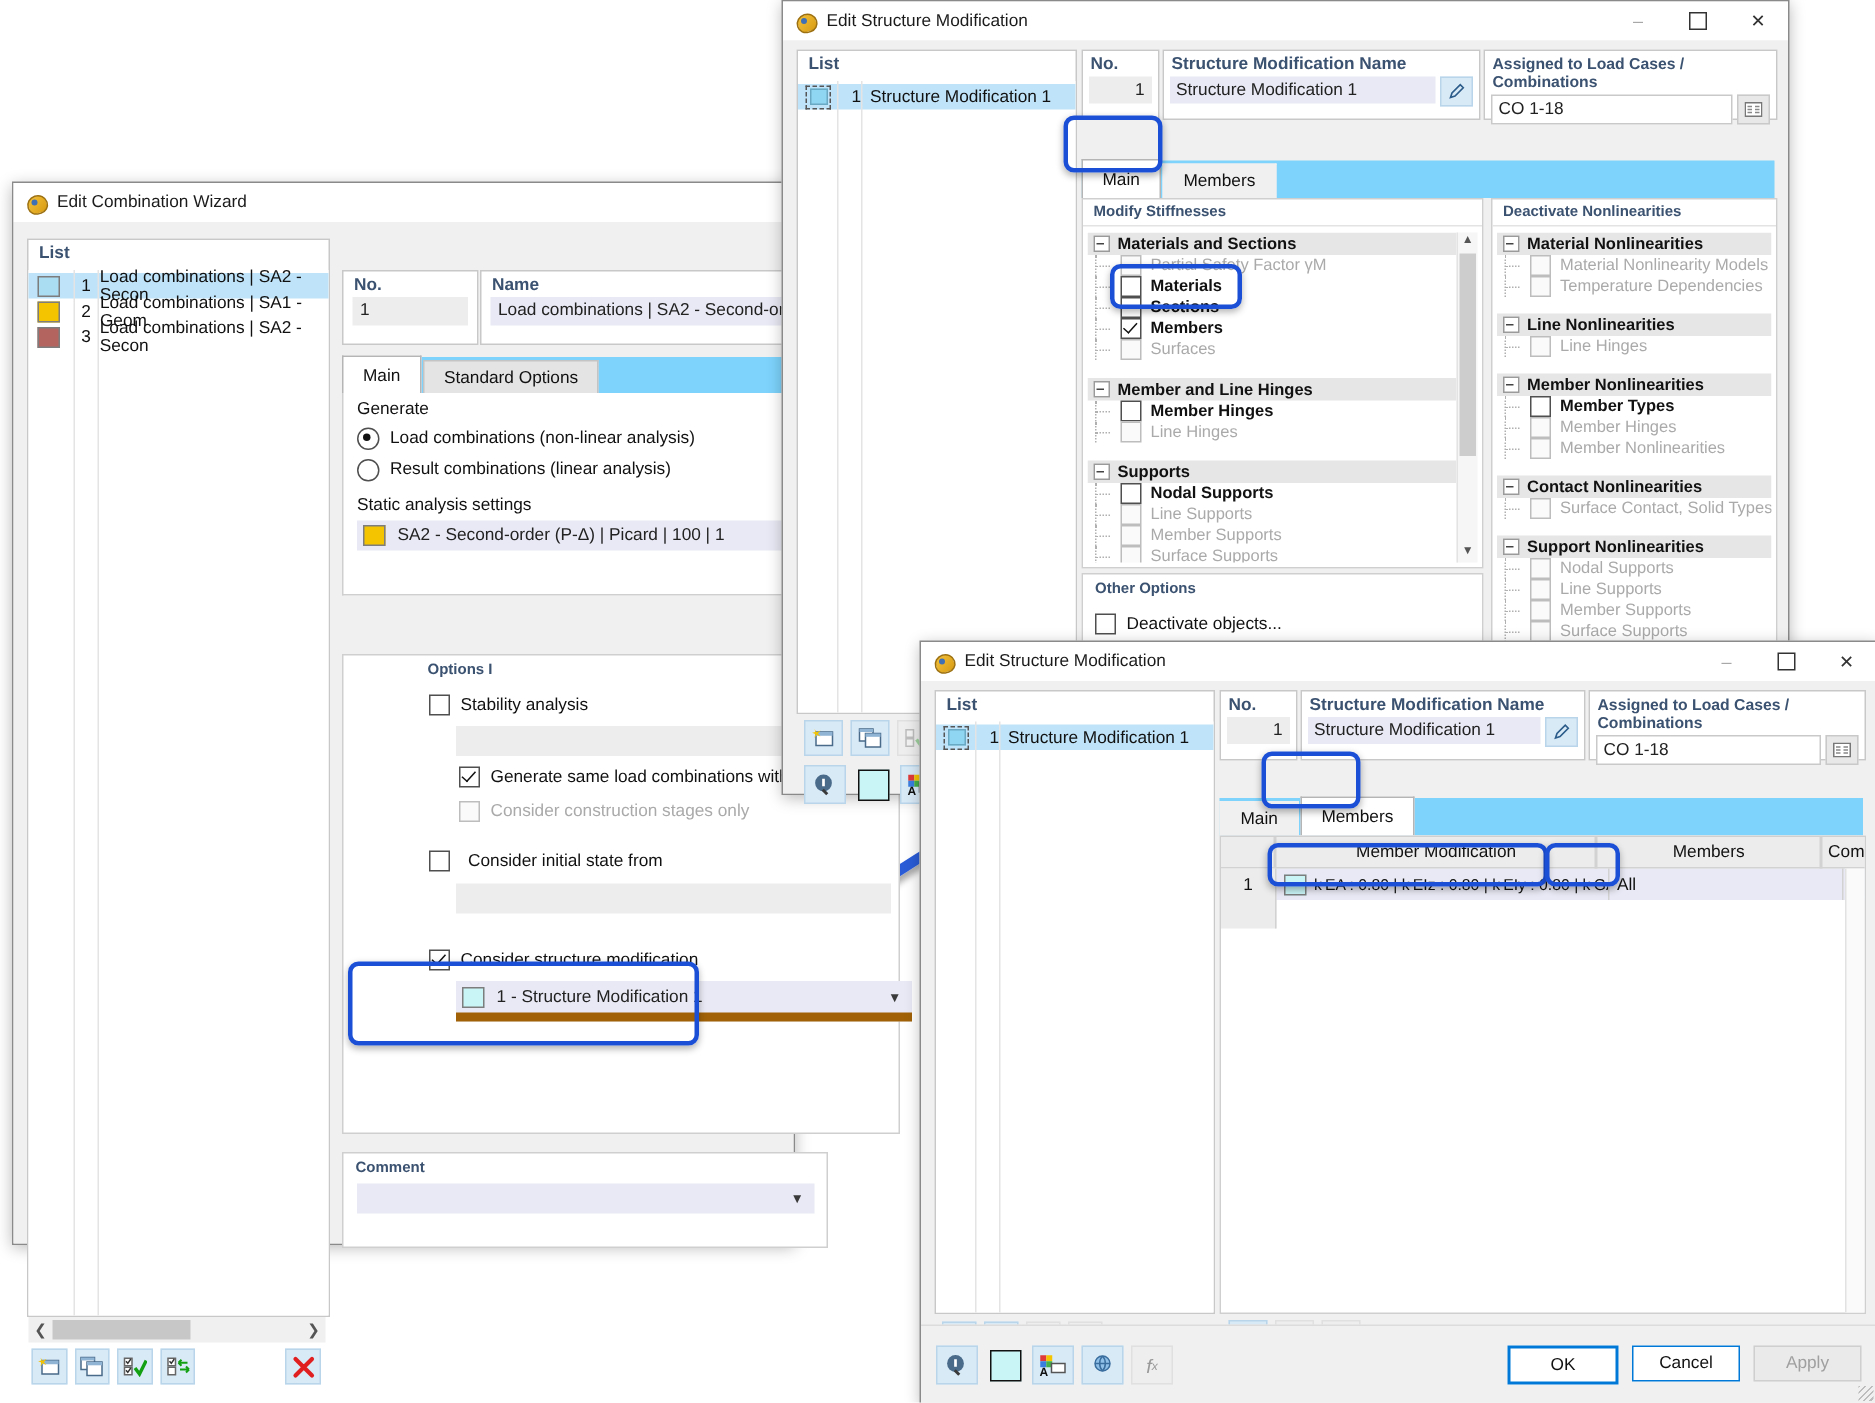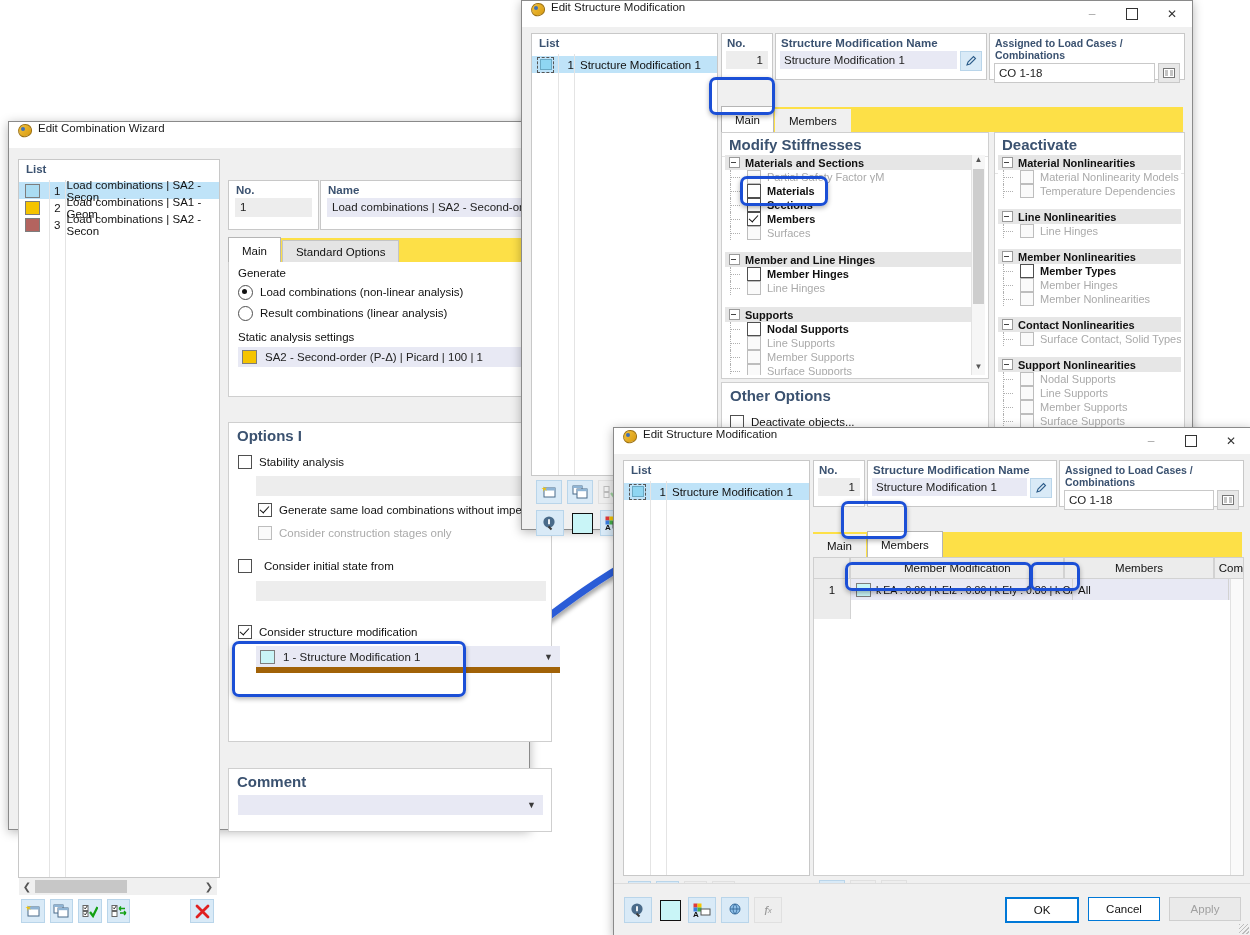--- a/index.html
+++ b/index.html
@@ -2,21 +2,21 @@
 <html><head>
 <meta charset="utf-8">
 <style>
   html,body{margin:0;padding:0;}
   body{
     width:1250px;height:935px;background:#ffffff;position:relative;
     font-family:"Liberation Sans", sans-serif;font-size:11.5px;color:#111;
     overflow:hidden;
   }
   .dlg{position:absolute;background:#f0f0f0;border:1px solid #8a8a8a;box-shadow:0 2px 10px rgba(0,0,0,.28);}
-  .titlebar{height:26px;background:#ffffff;display:flex;padding-left:8px;position:relative;}
+  .titlebar{height:26px;background:#ffffff;display:flex;align-items:center;padding-left:8px;position:relative;}
   .titlebar .tt{font-size:11.5px;color:#1b1b1b;margin-left:6px;}
   .wbtns{position:absolute;right:0;top:0;height:26px;display:flex;}
   .wbtn{width:40px;height:26px;display:flex;align-items:center;justify-content:center;color:#333;font-size:12px;}
   .wbtn.dim{color:#a8a8a8;}
   .appicon{width:15px;height:15px;position:relative;display:inline-block;}
   .appicon:before{content:"";position:absolute;left:1px;top:2px;width:12px;height:11px;border-radius:50% 50% 45% 45%;
      background:linear-gradient(145deg,#f4c23a,#d79b13);border:1px solid #9c7010;transform:rotate(-18deg);}
   .appicon:after{content:"";position:absolute;left:4px;top:5px;width:4px;height:4px;border-radius:50%;background:#3f6fb5;}
 
   .panel{background:#fff;border:1px solid #c8c8c8;}
@@ -24,26 +24,26 @@
   .ro{background:#ededed;color:#222;}
   .field{background:#e8e9f4;color:#222;}
 
   .lvrow{display:flex;align-items:center;height:17px;font-size:11.5px;padding-left:2px;}
   .lvrow.sel{background:#bfe3f8;}
   .swatch{width:13px;height:12px;border:1px solid #7d7d7d;margin:0 8px 0 4px;flex:none;}
   .swdash{width:15px;height:14px;border:1px dashed #555;display:flex;align-items:center;justify-content:center;margin:0 6px 0 3px;flex:none;}
   .swdash i{width:10px;height:9px;display:block;background:#8fd6f2;border:1px solid #6aa9c4;}
   .num{width:14px;text-align:right;margin-right:6px;color:#111;}
 
-  .tabbar{display:flex;align-items:flex-end;height:25px;background:#fde047;}
+  .tabbar{display:flex;align-items:flex-end;height:25px;background:#7dd3fc;}
   .tab{height:22px;padding:0 13px;display:flex;align-items:center;background:#e4e4e4;border:1px solid #c4c4c4;border-bottom:none;font-size:11.5px;color:#111;margin-right:1px;}
   .tab.active{background:#fff;height:25px;border-color:#b5b5b5;}
 
   .grp{background:#fff;border:1px solid #cfcfcf;}
-  .grphdr{color:#3b5270;font-weight:bold;padding:4px 8px 3px 8px;font-size:15px;}
+  .grphdr{color:#3b5270;font-weight:bold;padding:4px 8px 3px 8px;font-size:10px;}
 
   .cb{width:12px;height:12px;border:1px solid #4f4f4f;background:#fff;display:inline-block;position:relative;flex:none;}
   .cb.dis{border-color:#bdbdbd;background:#fafafa;}
   .cb.on:after{content:"";position:absolute;left:3px;top:0px;width:4px;height:8px;border:solid #111;border-width:0 1.6px 1.6px 0;transform:rotate(42deg);}
   .rb{width:13px;height:13px;border:1px solid #4f4f4f;border-radius:50%;background:#fff;display:inline-block;position:relative;flex:none;}
   .rb.on:after{content:"";position:absolute;left:3px;top:3px;width:5px;height:5px;border-radius:50%;background:#111;}
   .ckrow{display:flex;align-items:center;gap:7px;height:18px;}
   .dis{color:#aaaaaa;}
 
   .treerow{display:flex;align-items:center;height:14px;font-size:11px;}
@@ -189,21 +189,21 @@
         <span class="rb"></span>
         <span>Result combinations (linear analysis)</span>
       </div>
       <div style="padding:9px 0 4px 9px;font-size:11.5px;">Static analysis settings</div>
       <div class="field" style="margin:0 0 0 9px;width:305px;height:20px;display:flex;align-items:center;">
         <span class="swatch" style="background:#f5c400;margin-left:4px;"></span>
         <span>SA2 - Second-order (P-Δ) | Picard | 100 | 1</span>
       </div>
     </div>
 
-    <div class="grp" style="position:absolute;left:219px;top:274px;width:322px;height:318px;">
+    <div class="grp" style="position:absolute;left:219px;top:288px;width:322px;height:318px;padding-left:48px;">
       <div class="grphdr">Options I</div>
 
       <div class="ckrow" style="padding-left:9px;margin-top:6px;">
         <span class="cb"></span>
         <span>Stability analysis</span>
       </div>
       <div class="ro" style="margin:5px 0 0 27px;width:290px;height:20px;"></div>
 
       <div class="ckrow" style="padding-left:29px;margin-top:5px;">
         <span class="cb on"></span>

